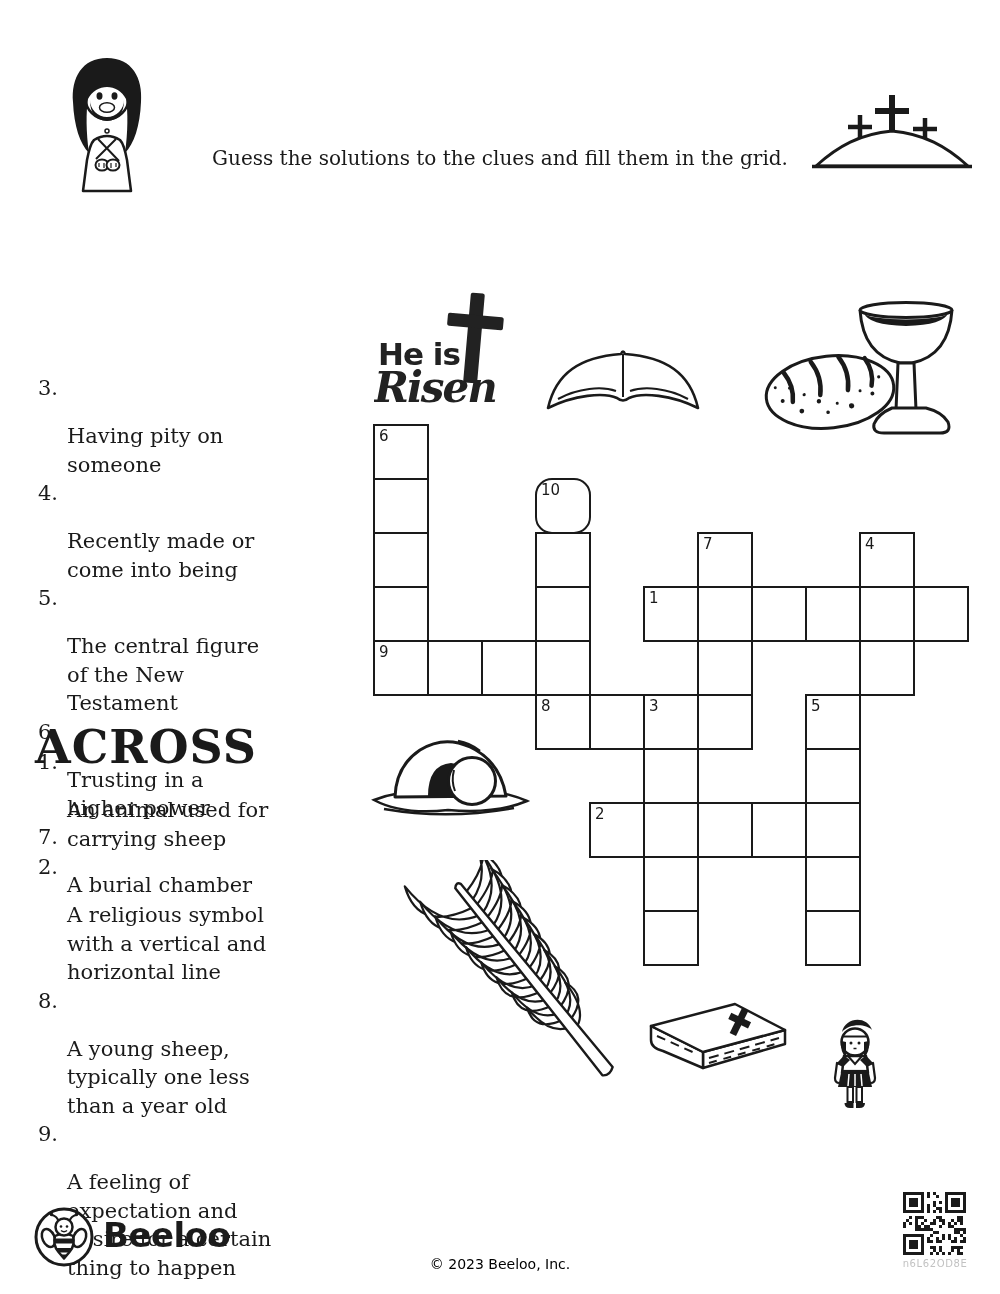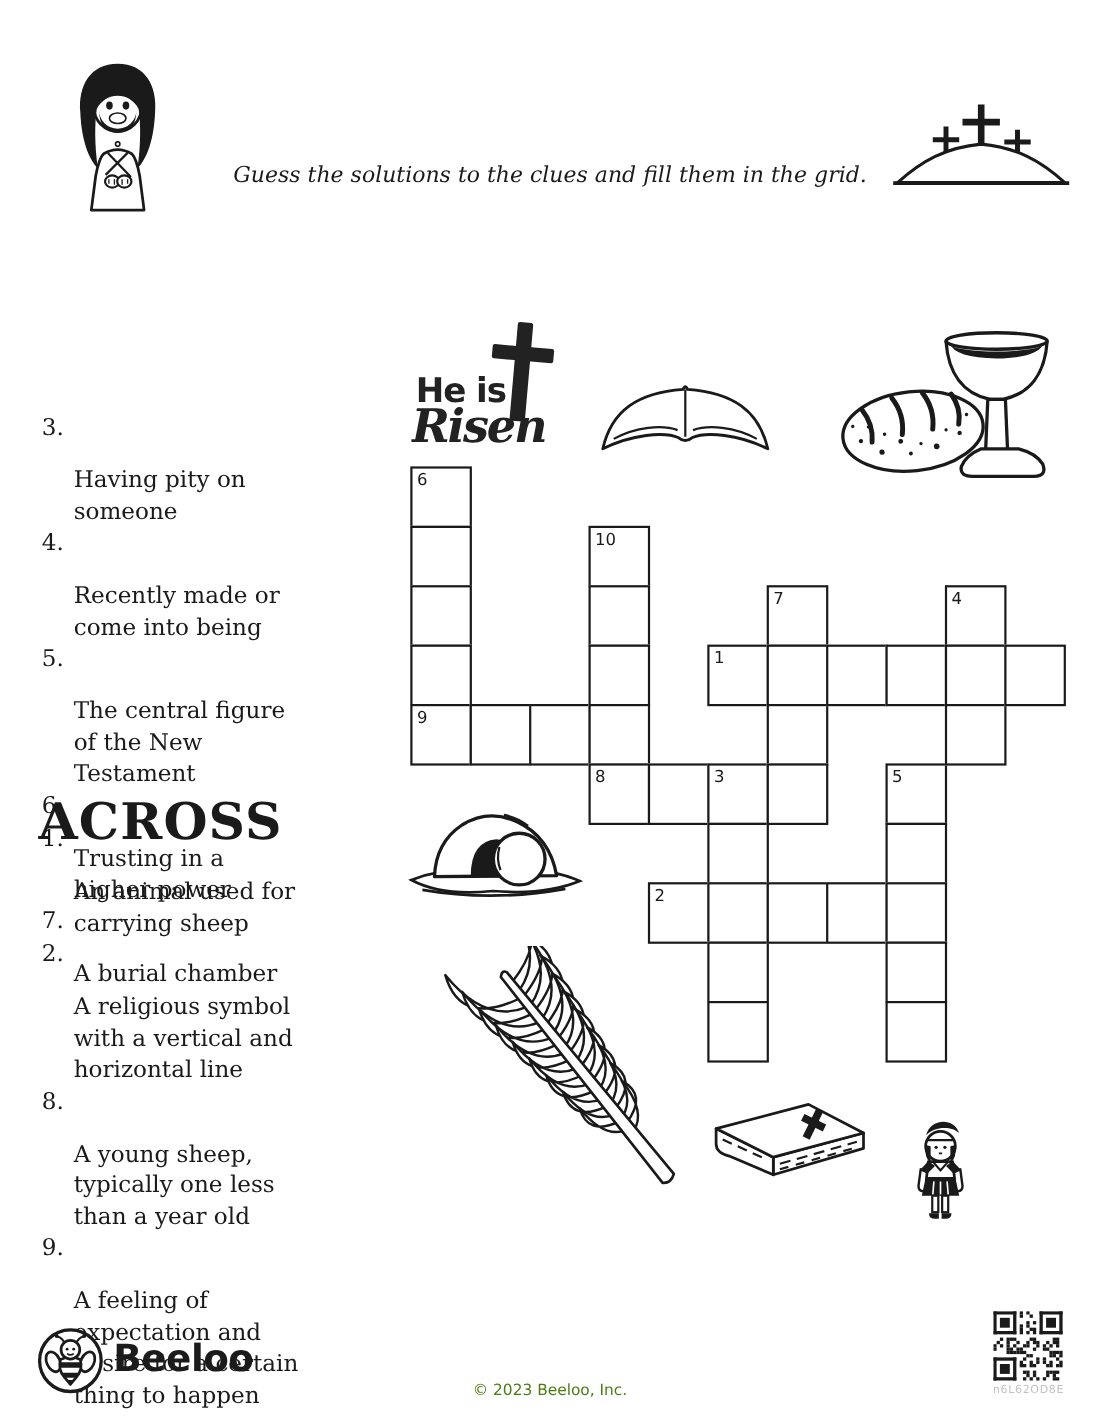--- a/index.html
+++ b/index.html
@@ -1,41 +1,41 @@
 <!DOCTYPE html>
 <html><head>
 <meta charset="utf-8">
 <style>
   html,body { margin:0; padding:0; background:#e8e8e8; }
   .page { position:relative; width:1000px; height:1294px; margin:0 auto; background:#ffffff;
           font-family:"DejaVu Serif", serif; color:#1a1a1a; overflow:hidden; }
   .abs { position:absolute; }
 
   .title { left:0; right:0; top:70px; text-align:center; font-size:45px; font-weight:700; letter-spacing:0.5px; }
-  .subtitle { left:0; right:0; top:146px; text-align:center; font-size:20px; font-weight:400;font-style:italic; }
+  .subtitle { left:0; right:0; top:146px; text-align:center; font-size:20px; font-weight:400; }
 
   .clue-heading { font-size:46px; font-weight:700; letter-spacing:1px; line-height:1.1; }
   .clue-list { list-style:none; margin:0; padding:0; font-size:21px; line-height:28.5px; }
   .clue-list li { display:flex; }
   .clue-num { min-width:27px; white-space:nowrap; margin-right:2px; }
   .clue-text { flex:1;margin-top:48px; }
   #down-list li { width:226px; }
   #across-list li { width:262px; }
 
   #grid { left:373px; top:424px; width:596px; height:542px; }
   .cell { position:absolute; width:56px; height:56px; box-sizing:border-box;
           border:2px solid #1a1a1a; background:#fff; }
   .cnum { position:absolute; top:1px; left:4px; font-family:"DejaVu Sans", sans-serif; font-size:15px; color:#1a1a1a; }
 
   .deco { position:absolute; }
 
   .brand-text { left:103px; top:1215px; font-family:"DejaVu Sans", sans-serif; font-weight:700;
                 font-size:34px; letter-spacing:-0.5px; color:#1b1b1b; }
   .copyright { left:0; right:0; top:1256px; text-align:center; font-family:"DejaVu Sans", sans-serif;
-               font-size:14px; color:#4d7c0f; }
+               font-size:14px; color:#000000; }
   .qr-label { left:899px; top:1258px; width:72px; text-align:center; font-family:"DejaVu Sans", sans-serif;
               font-size:10px; color:#c2c2c2; letter-spacing:0.6px; }
 </style>
 </head>
 <body>
 
 <div class="page">
 
   <svg class="deco" style="left:60px;top:52px" width="95" height="145" viewBox="0 0 95 145">
     <circle cx="47" cy="46" r="21.5" fill="#fff" stroke="#1a1a1a" stroke-width="2.5"></circle>
@@ -114,21 +114,21 @@
         <span class="cnum">6</span>
       </div>
       <div class="cell" style="left: 0px; top: 54px;"></div>
       <div class="cell" style="left: 0px; top: 108px;"></div>
       <div class="cell" style="left: 0px; top: 162px;"></div>
       <div class="cell" style="left: 0px; top: 216px;">
         <span class="cnum">9</span>
       </div>
       <div class="cell" style="left: 54px; top: 216px;"></div>
       <div class="cell" style="left: 108px; top: 216px;"></div>
-      <div class="cell" style="left: 162px; top: 54px;">
+      <div class="cell" style="left: 162px; top: 54px; border-radius: 17px;">
         <span class="cnum">10</span>
       </div>
       <div class="cell" style="left: 162px; top: 108px;"></div>
       <div class="cell" style="left: 162px; top: 162px;"></div>
       <div class="cell" style="left: 162px; top: 216px;"></div>
       <div class="cell" style="left: 162px; top: 270px;">
         <span class="cnum">8</span>
       </div>
       <div class="cell" style="left: 216px; top: 270px;"></div>
       <div class="cell" style="left: 216px; top: 378px;">

